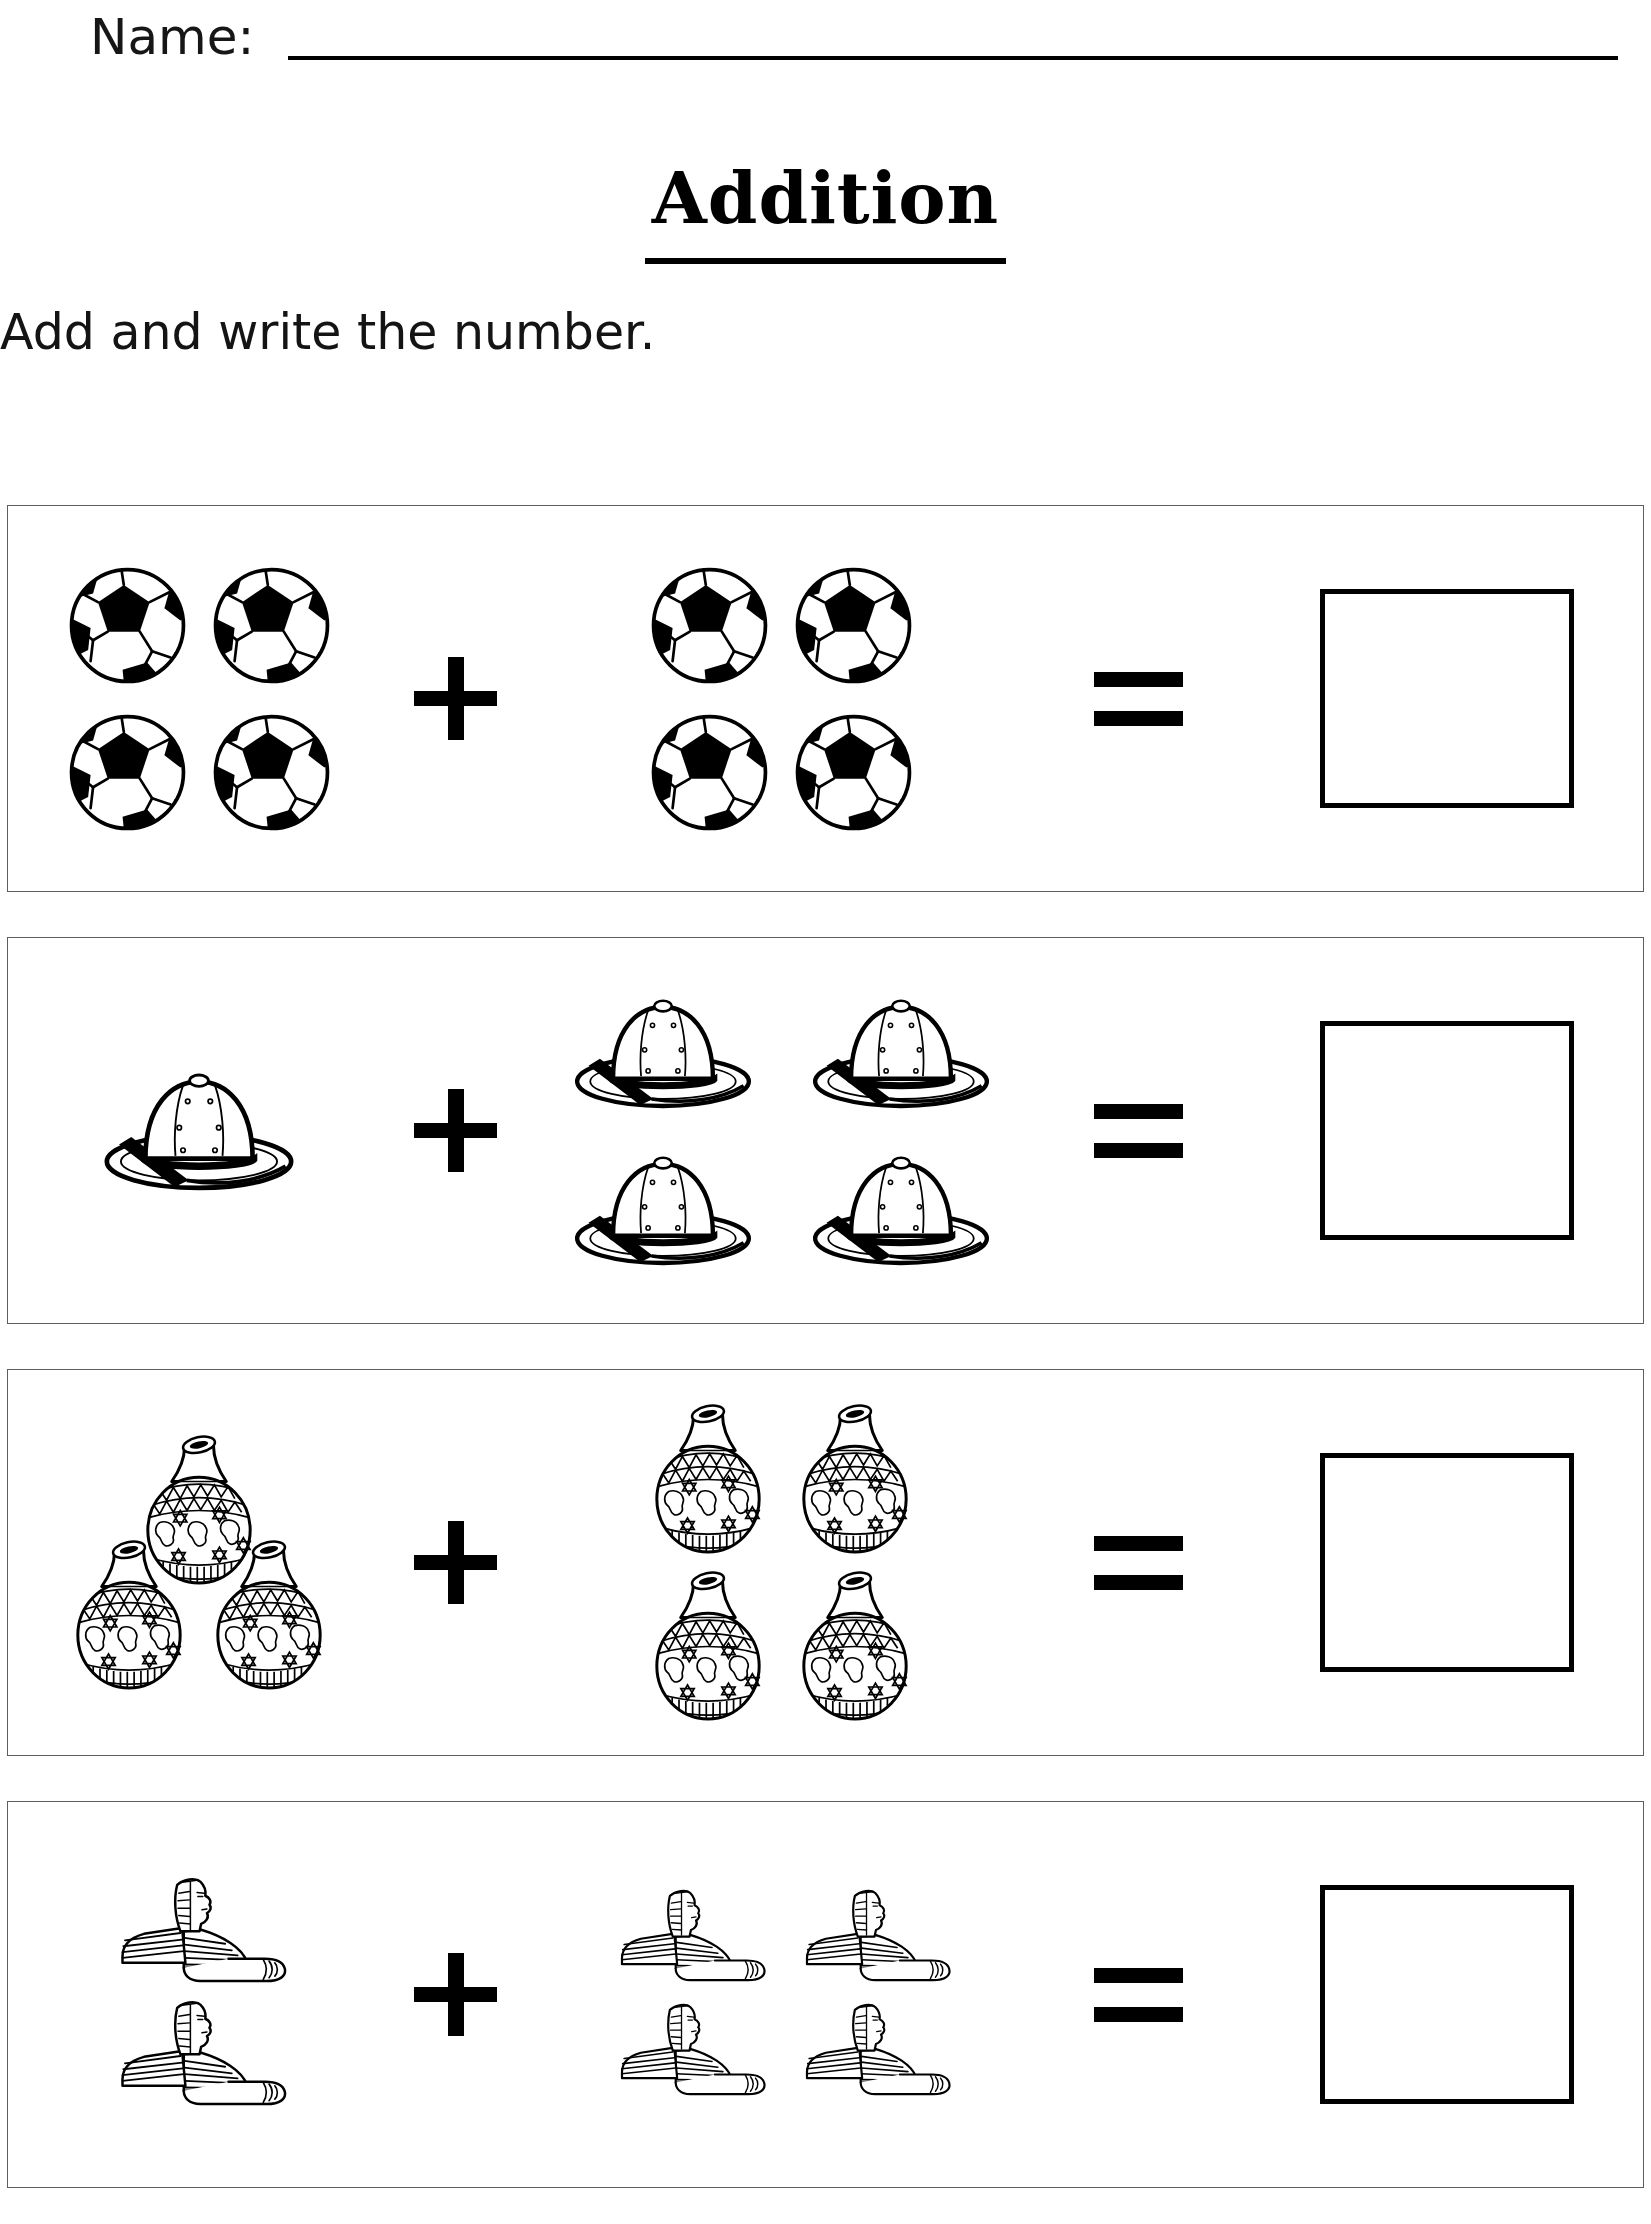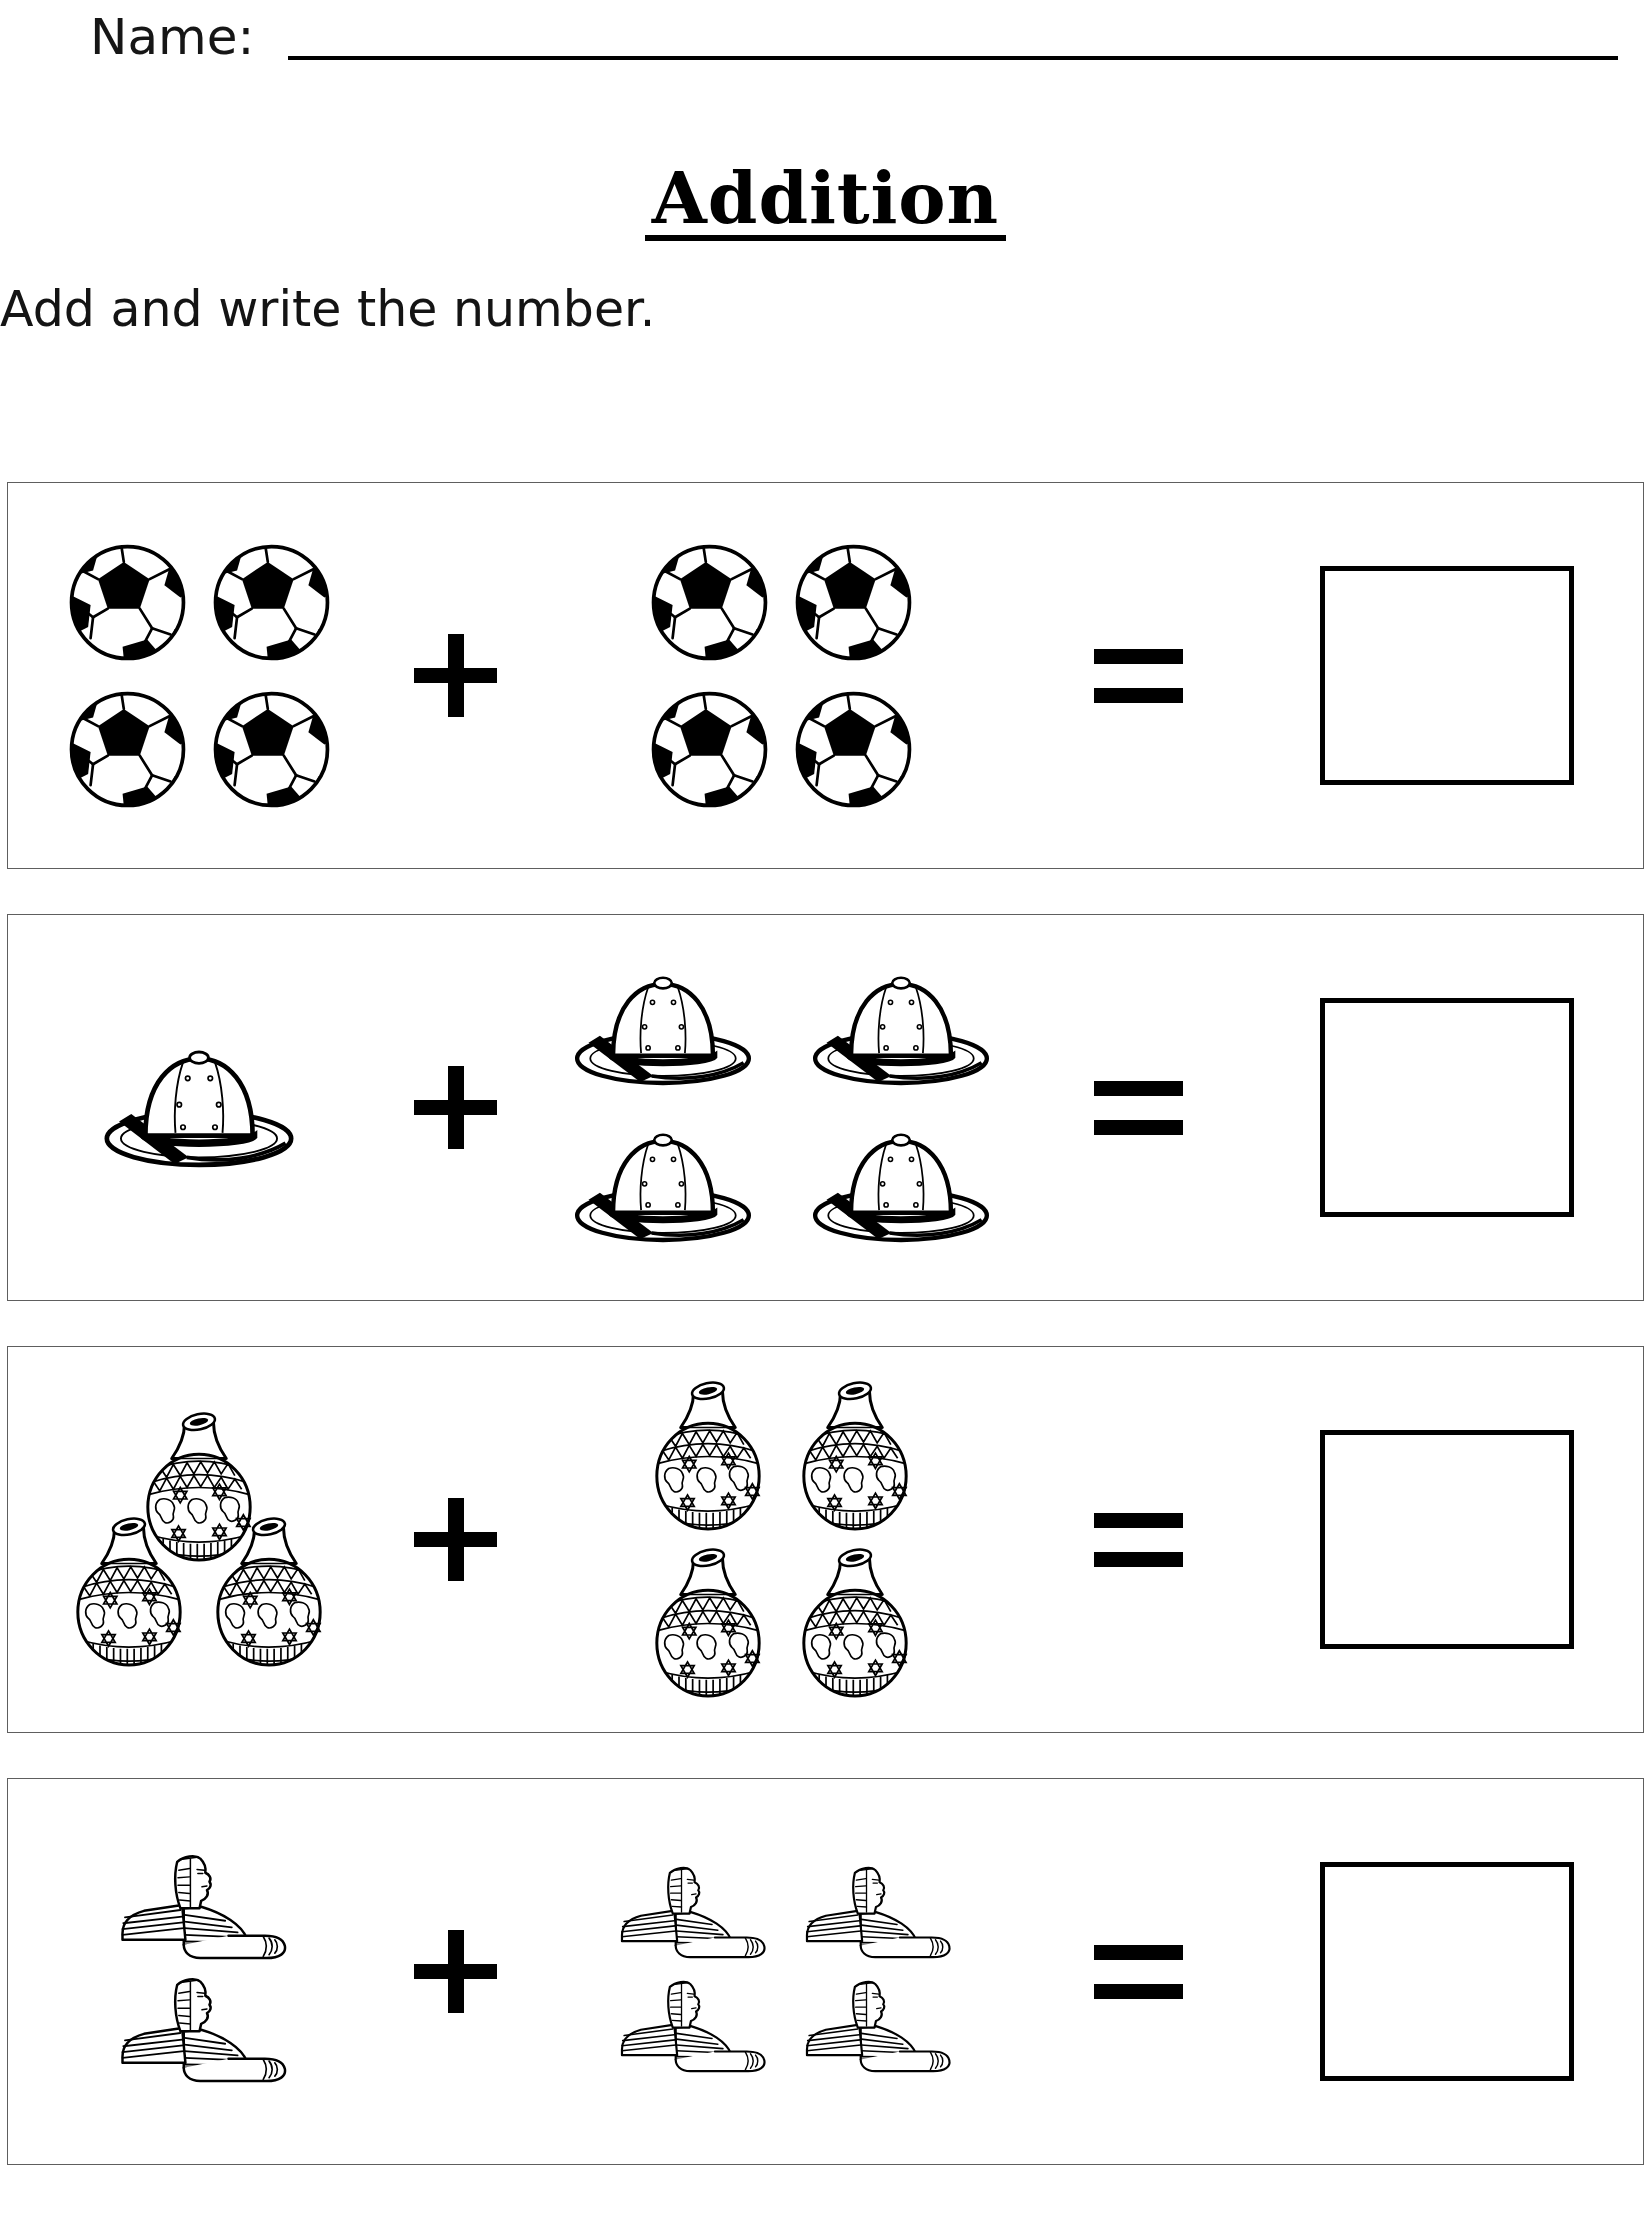--- a/index.html
+++ b/index.html
@@ -7,21 +7,21 @@
     position:relative; width:1651px; height:2225px; background:#fff;
     font-family:"DejaVu Sans","Liberation Sans",sans-serif; color:#111;
     overflow:hidden; box-sizing:border-box;
   }
   
   .name-row { display:flex; align-items:flex-end; height:57px; padding:5.2px 33px 0 90px;gap:25px; }
   .name-label { font-size:50px; line-height:1; color:#161616; }
   .name-line { flex:1; border-bottom:4.3px solid #000; margin:0 0 2.6px 8.7px; height:43px; }
   .title-wrap { text-align:center; margin-top:101px; }
   .title {
-    display:inline-block; margin:0; padding:0 7px 1px;
+    display:inline-block; margin:0; padding:0 7px 24px;
     font-family:"DejaVu Serif","Liberation Serif",serif; font-weight:bold;
     font-size:71px; line-height:1; letter-spacing:0.9px; color:#000;
     border-bottom:6px solid #000;
   }
   .subtitle { text-align:left; margin-top:40px; font-size:49px; color:#141414; }
   
   .problems { margin:144px 7px 0; }
   .problem-row {
     height:387px; border:1.7px solid #5e5e5e; background:#fff;
     display:flex; align-items:center; padding-left:17.4px; box-sizing:border-box;

